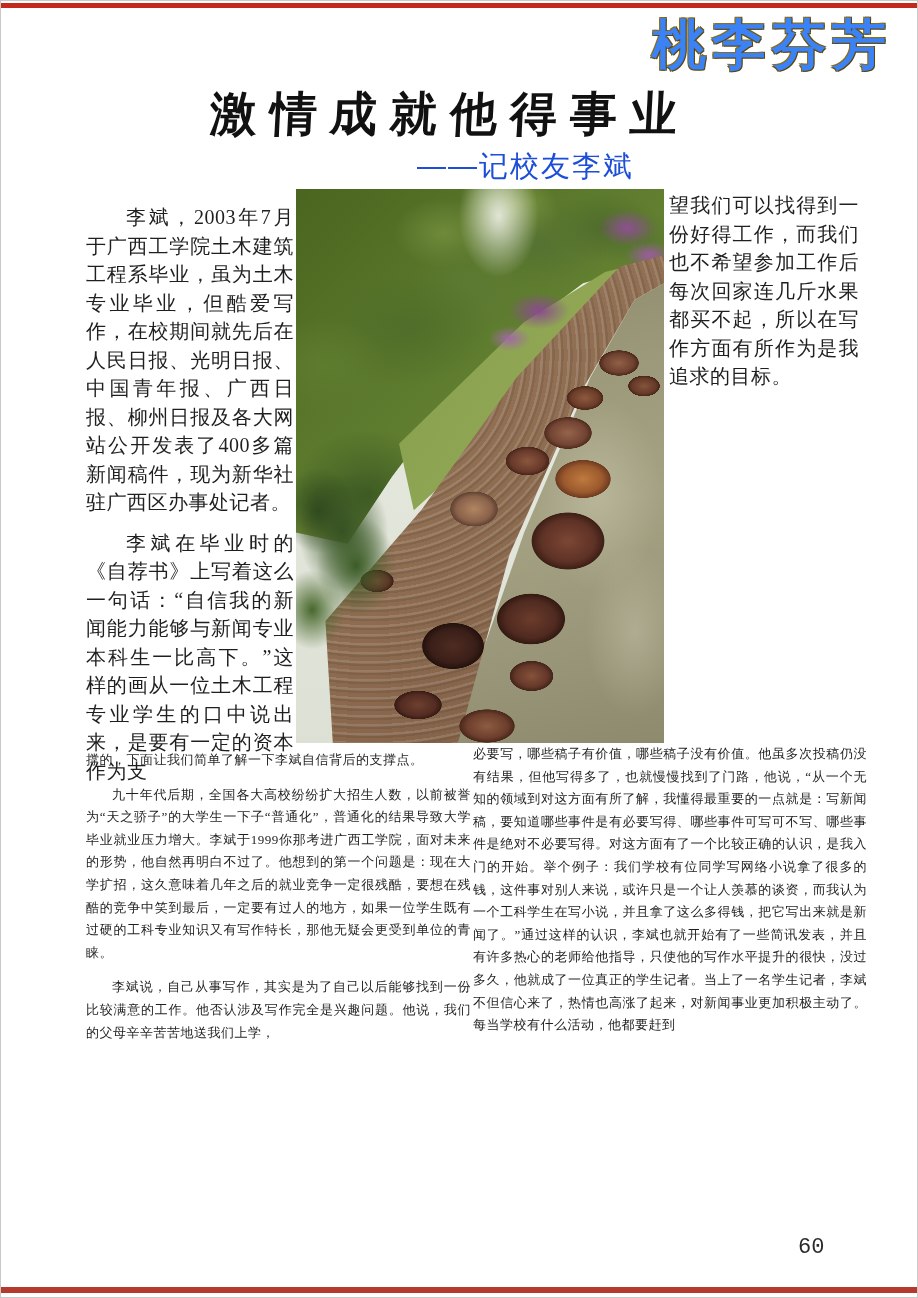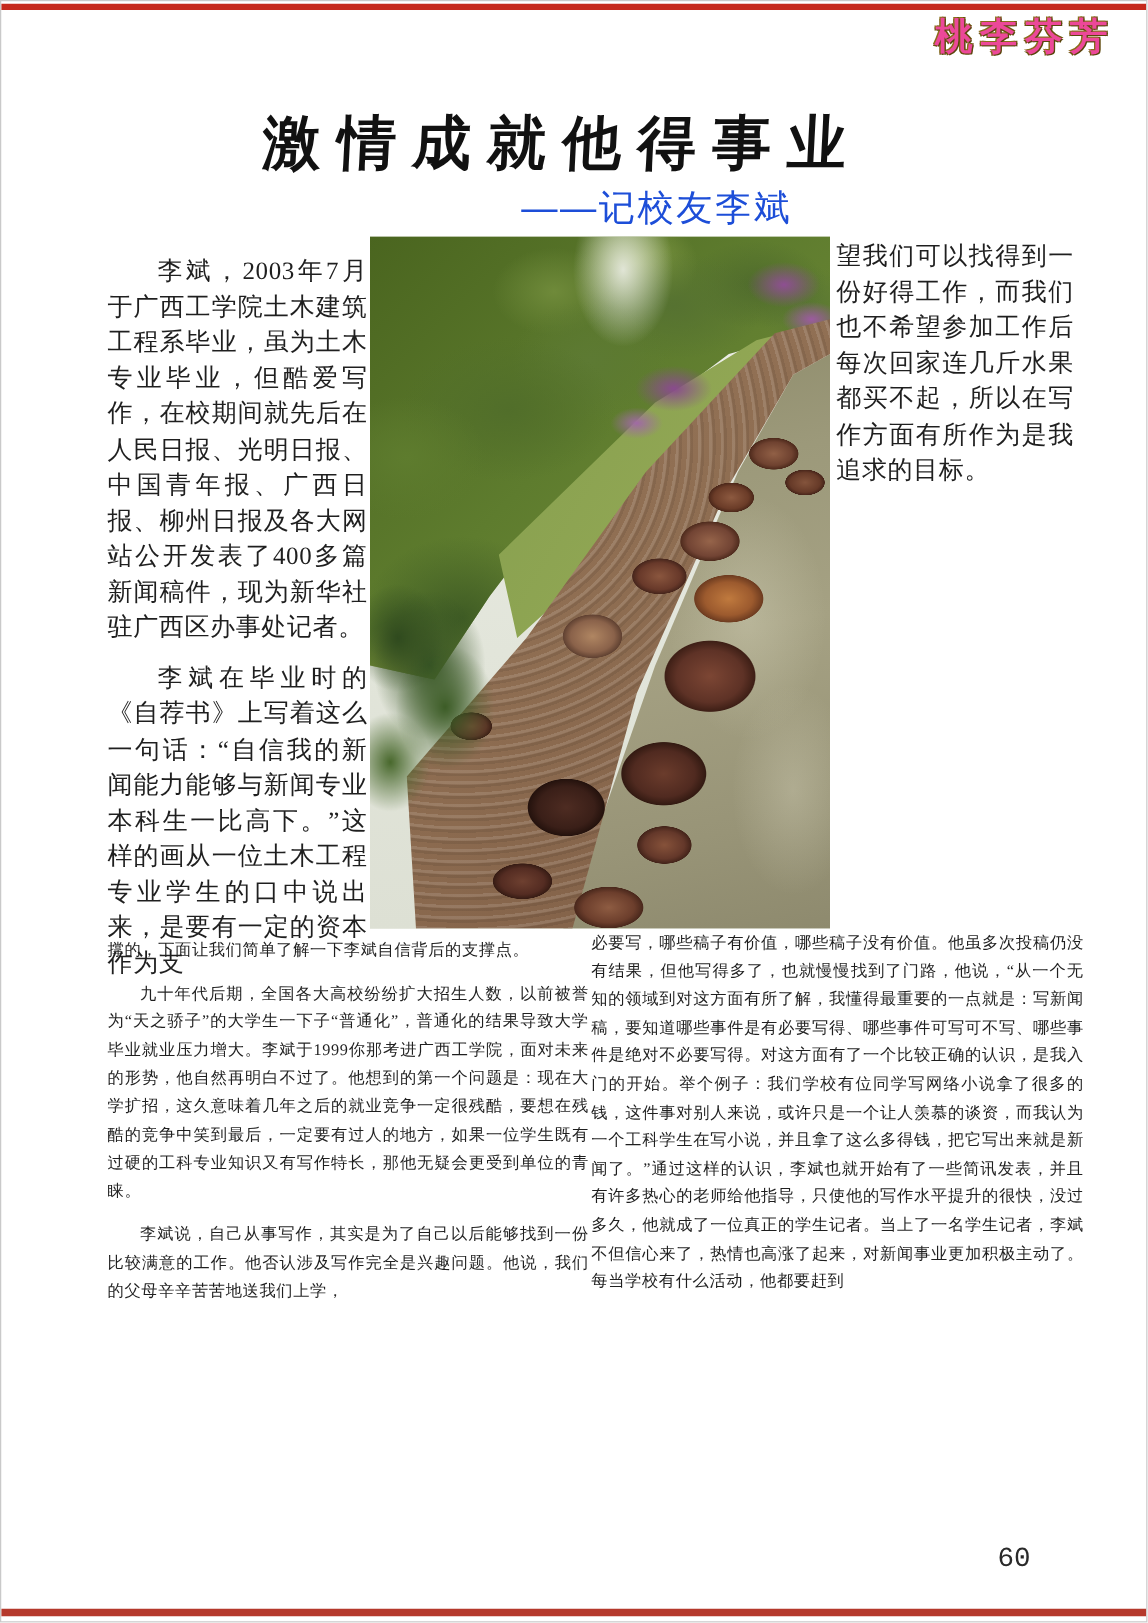--- a/index.html
+++ b/index.html
@@ -12,22 +12,22 @@
     box-sizing:border-box;
     overflow:hidden;
     font-family:"Liberation Serif","DejaVu Serif",serif;
     color:#1f1f1f;
   }
   .rule-top{position:absolute;left:0;top:2px;width:100%;height:5px;background:#c5281c;}
   .rule-bottom{position:absolute;left:0;bottom:4px;width:100%;height:6px;background:#b5392c;}
 
   .masthead{
     position:absolute;top:8px;right:25px;
-    font-size:30px;font-weight:bold;letter-spacing:6px;
-    color:#ec4899;
+    font-size:54px;font-weight:bold;letter-spacing:6px;
+    color:#3b82f6;
     text-shadow:1px 1px 0 #5a450c,-1px -1px 0 #8a6d1a,1px -1px 0 #6b520e,-1px 1px 0 #6b520e;
     font-family:Liberation Sans, sans-serif;
   }
   .title{
     position:absolute;top:82px;left:0;right:18px;
     text-align:center;
     font-size:47px;font-weight:900;letter-spacing:13px;
     color:#111;
     font-family:"DejaVu Serif","Liberation Serif",serif;
     transform:skewX(-3deg);

